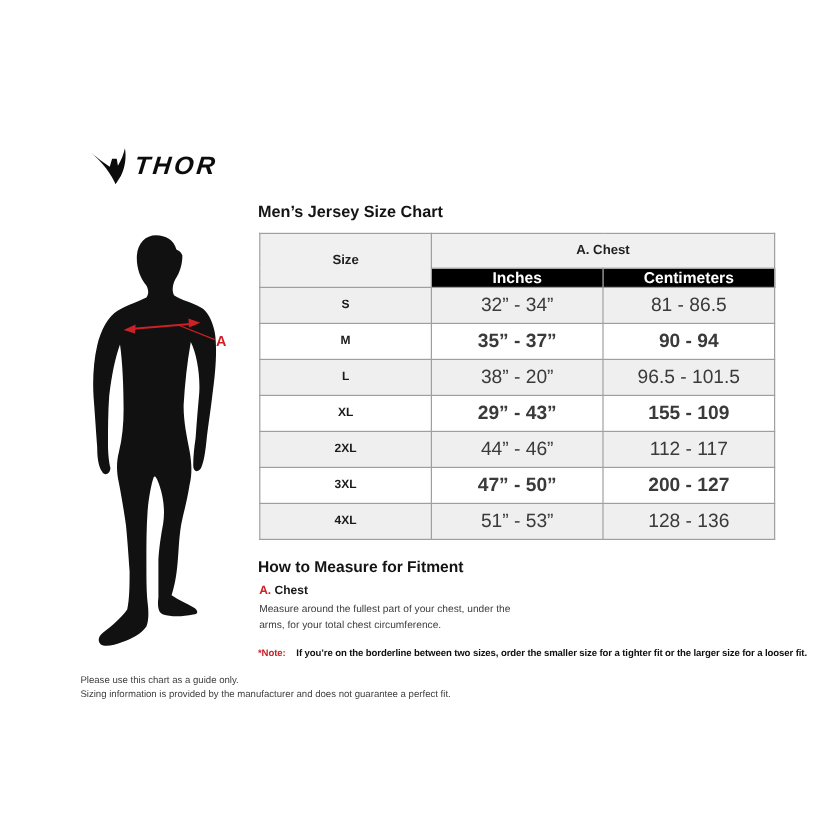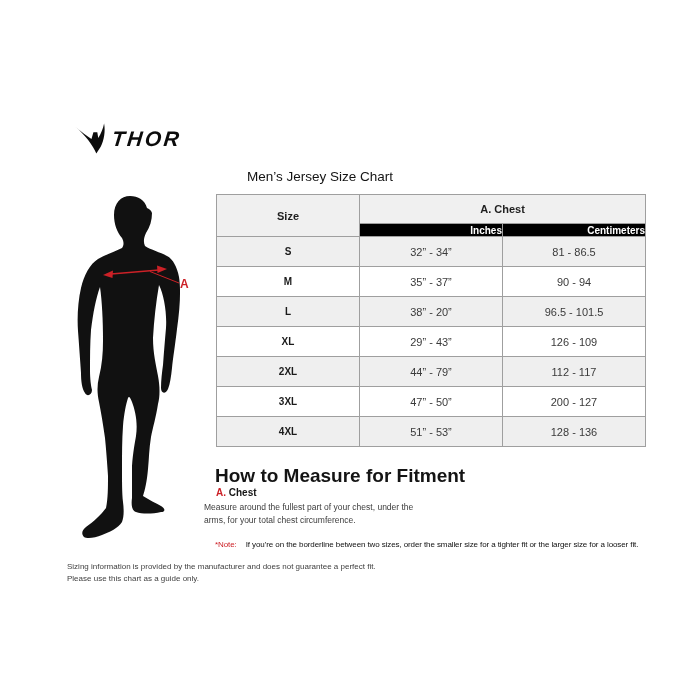--- a/index.html
+++ b/index.html
@@ -16,49 +16,49 @@
   html,body{width:700px;height:700px;background:#ffffff;overflow:hidden;}
   body{position:relative;font-family:"Liberation Sans",sans-serif;color:var(--text-dark);}
 
   
   .logo{position:absolute;left:74px;top:123px;display:flex;align-items:center;}
   .logo-icon{width:33px;height:32px;display:block;}
   .logo-text{font-size:21px;font-weight:bold;font-style:italic;letter-spacing:2.5px;
              color:#0c0c0c;margin-left:5px;transform:skewX(-6deg);}
 
   
-  .chart-title{position:absolute;left:215px;top:169px;font-size:13.5px;font-weight:normal;color:#141414;margin-left:32px;}
-  .how-title{position:absolute;left:215px;top:465px;font-size:19px;font-weight:bold;color:#141414;}
+  .chart-title{position:absolute;left:215px;top:169px;font-size:13.5px;font-weight:bold;color:#141414;}
+  .how-title{position:absolute;left:215px;top:465px;font-size:13px;font-weight:bold;color:#141414;}
 
   
   .figure{position:absolute;left:70px;top:190px;width:122px;height:352px;}
   .figure path.body{fill:var(--figure-black);}
   .figure .arrow-stroke{stroke:var(--accent-red);fill:none;}
   .figure .arrow-fill{fill:var(--accent-red);}
   .figure text{fill:var(--accent-red);font-family:"Liberation Sans",sans-serif;font-weight:bold;font-size:12px;}
 
   
   .size-table{position:absolute;left:216px;top:194px;width:429px;border-collapse:collapse;
               table-layout:fixed;}
   .size-table th,.size-table td{border:1px solid var(--table-border);text-align:center;vertical-align:middle;}
   .size-table .h1 th{background:var(--header-bg);font-size:11px;font-weight:bold;color:#1f1f1f;height:29px;}
-  .size-table .h2 th{background:var(--subheader-bg);color:#ffffff;font-size:10px;font-weight:bold;height:13px;text-align:right;}
-  .size-table .r td{height:30px;font-size:11px;color:var(--text-body);}
+  .size-table .h2 th{background:var(--subheader-bg);color:#ffffff;font-size:13px;font-weight:bold;height:13px;}
+  .size-table .r td{height:30px;font-size:16px;color:var(--text-body);}
   .size-table .r td.sz{font-weight:bold;font-size:10px;color:#1a1a1a;}
   .size-table .odd td{background:var(--row-alt);}
-  .size-table .even td{background:#ffffff;}
+  .size-table .even td{background:#ffffff;font-weight:bold;}
 
   
   .measure-line{position:absolute;left:216px;top:487px;font-size:10px;font-weight:bold;color:#161616;}
   .measure-line .red{color:var(--accent-red);}
-  .measure-desc{position:absolute;left:204px;top:501px;width:228px;font-size:8.5px;
+  .measure-desc{position:absolute;left:216px;top:501px;width:228px;font-size:8.5px;
                 line-height:1.55;color:#3c3c3c;}
 
   
-  .note{position:absolute;left:215px;top:540px;width:470px;font-size:8px;font-weight:normal;
+  .note{position:absolute;left:215px;top:540px;width:470px;font-size:8px;font-weight:bold;
         color:#101010;letter-spacing:-0.1px;}
   .note .note-label{color:var(--accent-red);margin-right:9px;}
 
   
   .disclaimer{position:absolute;left:67px;top:561px;font-size:8px;color:#3e3e3e;line-height:1.5;}
 </style>
 </head>
 <body>
 
 <div class="canvas">
@@ -168,25 +168,25 @@
         <td>90 - 94</td>
       </tr>
       <tr class="r odd">
         <td class="sz">L</td>
         <td>38” - 20”</td>
         <td>96.5 - 101.5</td>
       </tr>
       <tr class="r even">
         <td class="sz">XL</td>
         <td>29” - 43”</td>
-        <td>126 - 109</td>
+        <td>155 - 109</td>
       </tr>
       <tr class="r odd">
         <td class="sz">2XL</td>
-        <td>44” - 79”</td>
+        <td>44” - 46”</td>
         <td>112 - 117</td>
       </tr>
       <tr class="r even">
         <td class="sz">3XL</td>
         <td>47” - 50”</td>
         <td>200 - 127</td>
       </tr>
       <tr class="r odd">
         <td class="sz">4XL</td>
         <td>51” - 53”</td>
@@ -200,17 +200,17 @@
     <span class="red">A.</span>
     <span>Chest</span>
   </div>
   <p class="measure-desc">Measure around the fullest part of your chest, under the arms, for your total chest circumference.</p>
 
   <div class="note">
     <span class="note-label">*Note:</span><span class="note-text">If you’re on the borderline between two sizes, order the smaller size for a tighter fit or the larger size for a looser fit.</span>
   </div>
 
   <div class="disclaimer">
+    <div>Please use this chart as a guide only.</div>
     <div>Sizing information is provided by the manufacturer and does not guarantee a perfect fit.</div>
-    <div>Please use this chart as a guide only.</div>
   </div>
 
 </div>
 
 </body></html>

